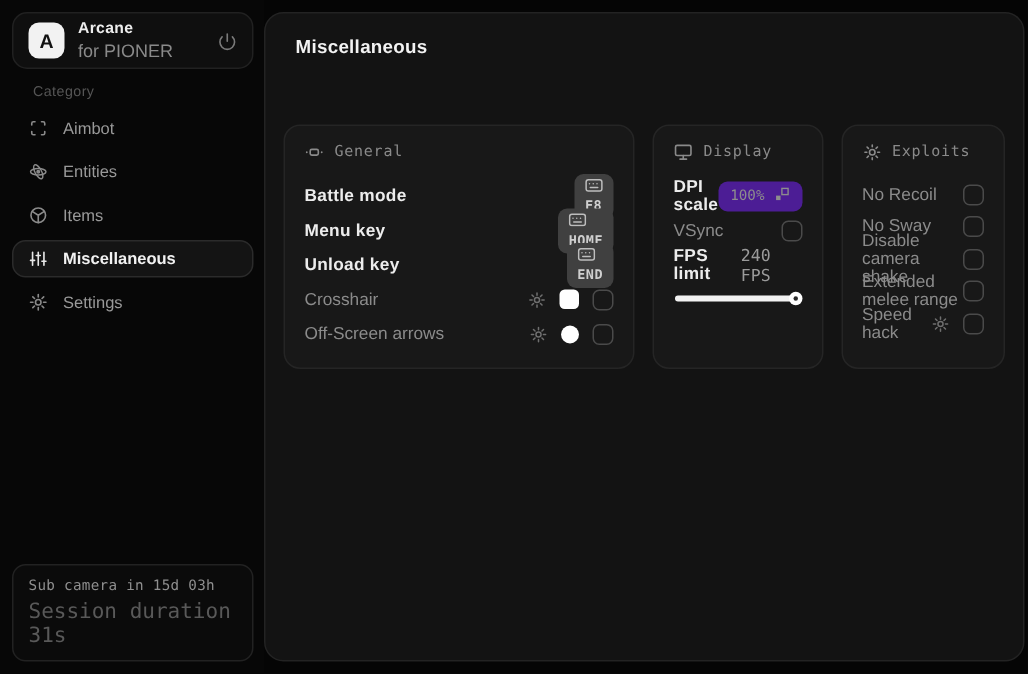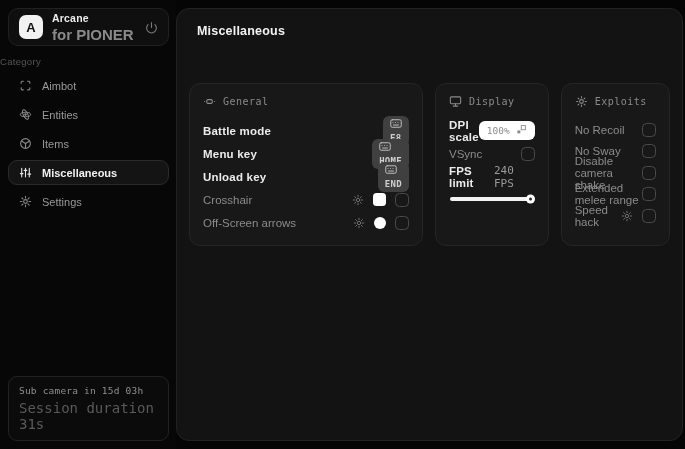--- a/index.html
+++ b/index.html
@@ -7,23 +7,23 @@
     font-family:"Liberation Sans", sans-serif; }
 
   
   .sidebar { position:absolute; left:0; top:0; width:176px; height:449px; background:#070707; }
   .header-card { position:absolute; left:8px; top:8px; width:161px; height:38px;
     background:#0f0f0f; border:1px solid #212121; border-radius:10px;
     display:flex; align-items:center; gap:9px; padding:0 10px; }
   .logo { width:24px; height:24px; background:#f2f2f2; border-radius:7px; color:#121212;
     display:flex; align-items:center; justify-content:center; font-weight:700; font-size:13px; flex-shrink:0; }
   .app-name { font-size:10.5px; font-weight:700; color:#ededed; letter-spacing:.2px; }
-  .app-sub { font-size:15px; color:#8a8a8a; margin-top:2px;font-weight:bold; }
+  .app-sub { font-size:12px; color:#8a8a8a; margin-top:2px; }
   .power-btn { margin-left:auto; color:#7a7a7a; display:flex; cursor:pointer; }
-  .category-label { position:absolute; left:0; top:56px; font-size:9.5px; color:#555; letter-spacing:.3px; }
+  .category-label { position:absolute; left:22px; top:56px; font-size:9.5px; color:#555; letter-spacing:.3px; }
   .nav { position:absolute; left:8px; top:73px; width:161px; display:flex; flex-direction:column; gap:4px; }
   .nav-item { display:flex; align-items:center; gap:10px; height:25px; padding:0 10px;
     border-radius:9px; border:1px solid transparent; color:#999; font-size:11px; cursor:pointer; }
   .nav-item .nicon { display:flex; color:#8a8a8a; }
   .nav-item.selected { background:#141414; border-color:#2b2b2b; color:#f2f2f2; font-weight:700; }
   .nav-item.selected .nicon { color:#e8e8e8; }
   .footer-card { position:absolute; left:8px; bottom:8px; width:161px;
     background:#0b0b0b; border:1px solid #222; border-radius:9px; padding:8px 10px; }
   .footer-line1 { font-family:"DejaVu Sans Mono",monospace; font-size:9.5px; color:#8f8f8f; letter-spacing:.2px; }
   .footer-line2 { font-family:"DejaVu Sans Mono",monospace; font-size:14px; color:#595959; margin-top:4px; }
@@ -41,21 +41,21 @@
   .card-header .hicon { display:flex; color:#8a8a8a; }
   .row { display:flex; align-items:center; justify-content:space-between; height:23px; }
   .row-sm { height:21.5px; }
   .label-bright { font-size:11.5px; font-weight:700; color:#ececec; letter-spacing:.2px; }
   .label-dim { font-size:11.5px; color:#8b8b8b; }
   .controls { display:flex; align-items:center; gap:9px; }
   .keybind { display:inline-flex; gap:5px; background:#404040; border-radius:6px;
     padding:3px 7px; font-family:"DejaVu Sans Mono",monospace; font-size:9px; font-weight:700;
     color:#cfcfcf; letter-spacing:.3px; cursor:pointer;flex-direction:column; }
   .keybind .kicon { display:flex; color:#bdbdbd; }
-  .dpi-badge { display:inline-flex; align-items:center; gap:6px; background:#ffffff; border-radius:6px;
+  .dpi-badge { display:inline-flex; align-items:center; gap:6px; background:#4c1d95; border-radius:6px;
     padding:3px 8px; font-family:"DejaVu Sans Mono",monospace; font-size:9.5px; color:#8d8d8d; cursor:pointer; }
   .checkbox { width:14px; height:14px; border:1.5px solid #4a4a4a; border-radius:4.5px;
     background:transparent; cursor:pointer; flex-shrink:0; }
   .swatch-square { width:13px; height:13px; background:#ffffff; border-radius:3.5px; cursor:pointer; }
   .swatch-circle { width:12px; height:12px; background:#ffffff; border-radius:50%; cursor:pointer; }
   .row-gear { display:flex; color:#6f6f6f; cursor:pointer; }
   .value-dim { font-size:11px; color:#9a9a9a; font-family:"DejaVu Sans Mono",monospace; }
   .slider { position:relative; height:4px; background:#2a2a2a; border-radius:2px; margin:9px 1px 3px 1px; cursor:pointer; }
   .slider-fill { position:absolute; left:0; top:0; height:100%; background:#f2f2f2; border-radius:2px; }
   .slider-knob { position:absolute; right:-1px; top:50%; transform:translateY(-50%);

